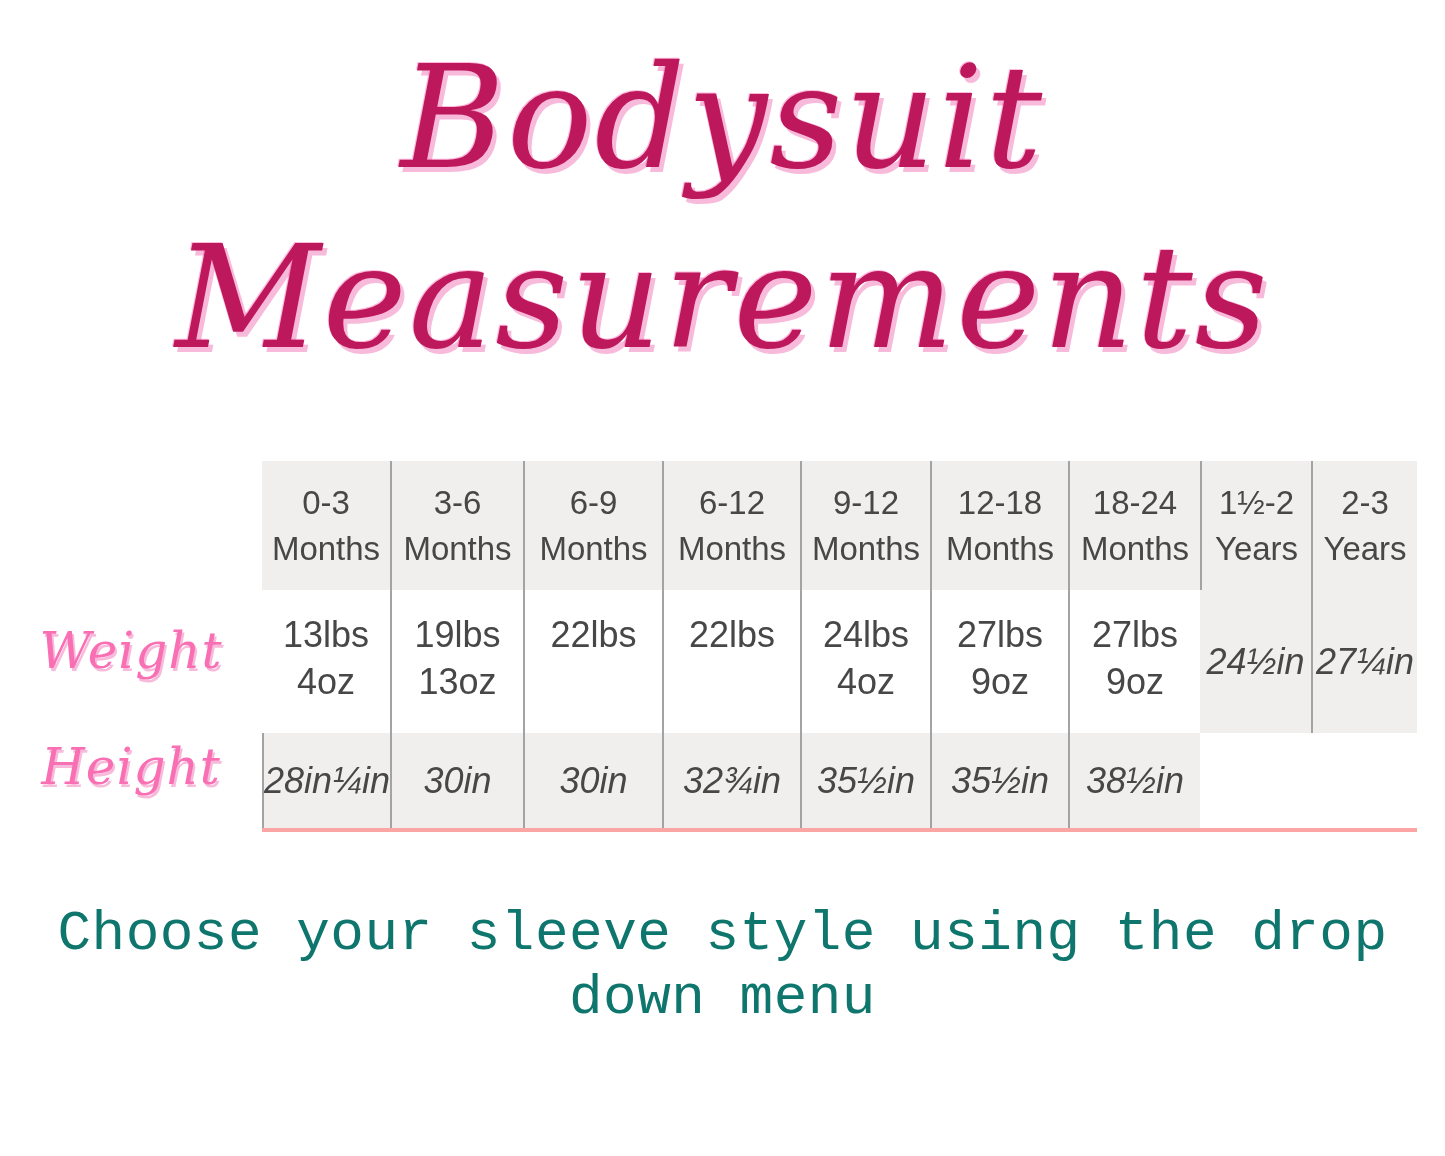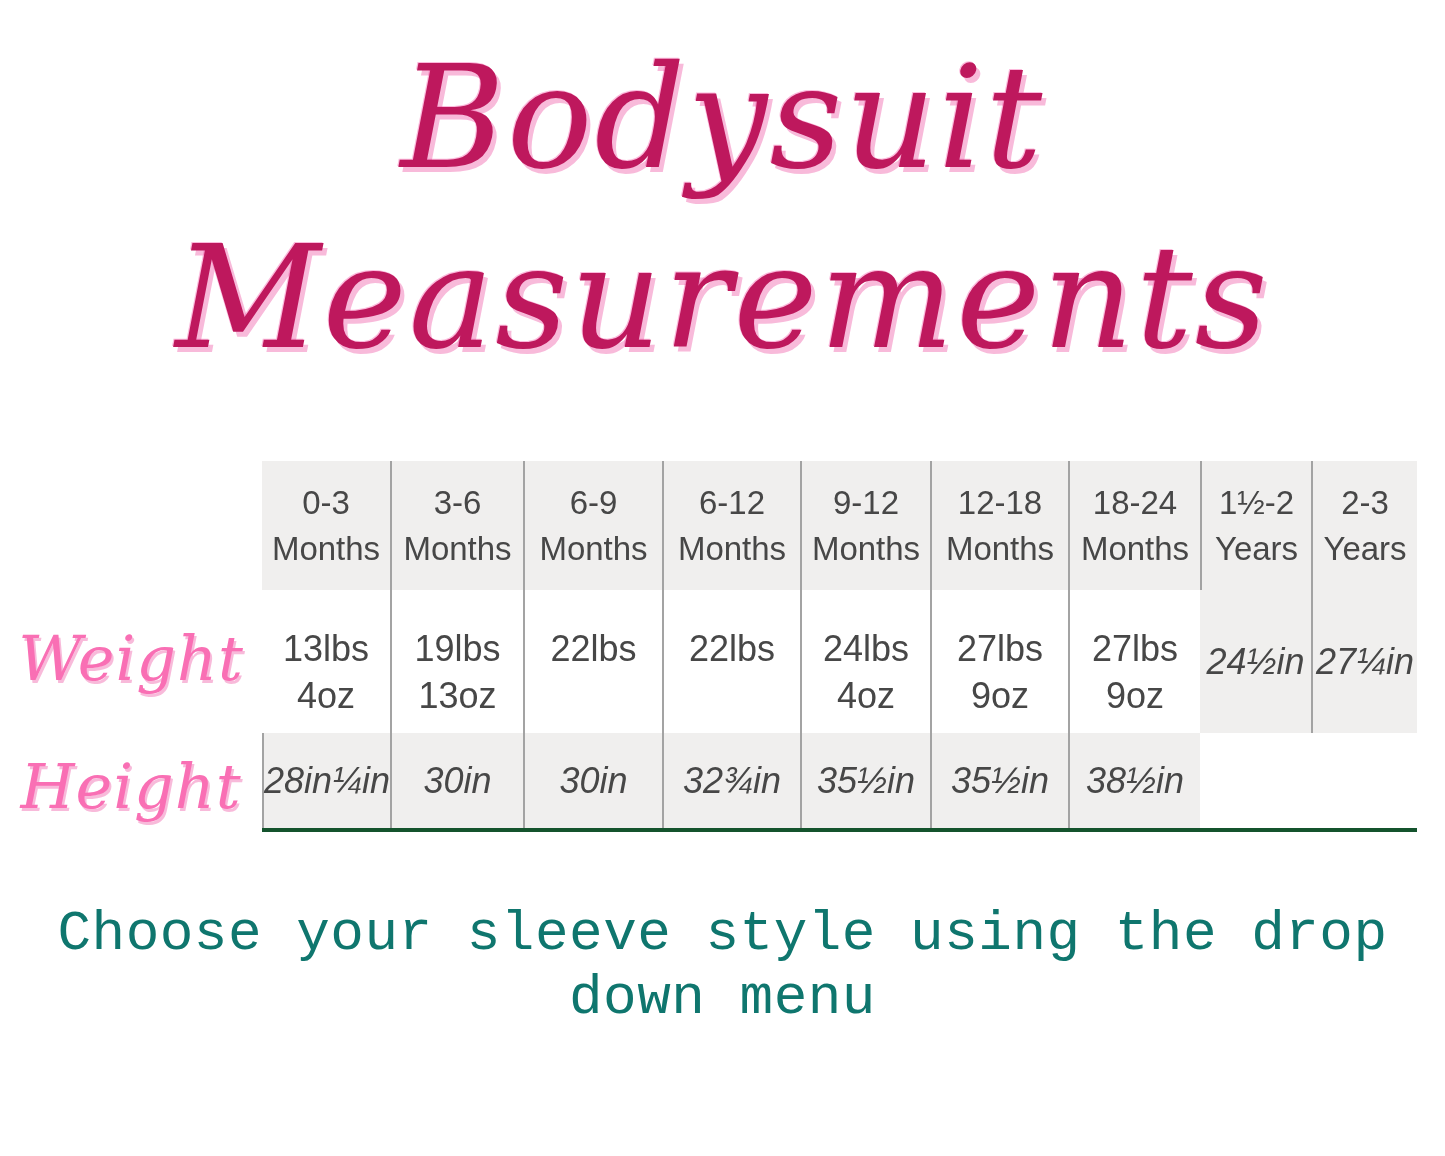--- a/index.html
+++ b/index.html
@@ -33,35 +33,35 @@
   
   .row-label {
     position: absolute;
     left: 18px;
     width: 226px;
     text-align: center;
     font-family: "DejaVu Serif", serif;
     font-style: italic;
     color: #f96fb4;
     text-shadow: 2px 3px 0 rgba(236, 74, 157, 0.38);
-    font-size: 62px;
+    font-size: 50px;
     letter-spacing: 1px;
   }
   .row-label-weight { top: 622px; }
-  .row-label-height { top: 738px; margin-top: 12px; }
+  .row-label-height { top: 738px; }
 
   
   .size-table {
     position: absolute;
     left: 262px; top: 461px;
     width: 1155px;
     display: grid;
     grid-template-columns: 128px 133px 139px 138px 130px 138px 132px 111px 106px;
     grid-template-rows: 129px 143px 95px;
-    border-bottom: 4px solid #14532d;
+    border-bottom: 4px solid #fca5a5;
   }
   .cell {
     display: flex;
     align-items: center;
     justify-content: center;
     text-align: center;
     white-space: pre-line;
     color: #474747;
     border-left: 2px solid #a3a3a3;
   }
@@ -69,21 +69,21 @@
   .cell.header-row {
     background: #f0efee;
     font-size: 33px;
     line-height: 1.38;
   }
   .cell.weight-row {
     background: #ffffff;
     font-size: 36px;
     line-height: 1.3;
     align-items: flex-start;
-    padding-top: 36px;
+    padding-top: 22px;
   }
   .cell.height-row {
     background: #f0efee;
     font-size: 36px;
     font-style: italic;
   }
 
   
   .caption {
     position: absolute;

